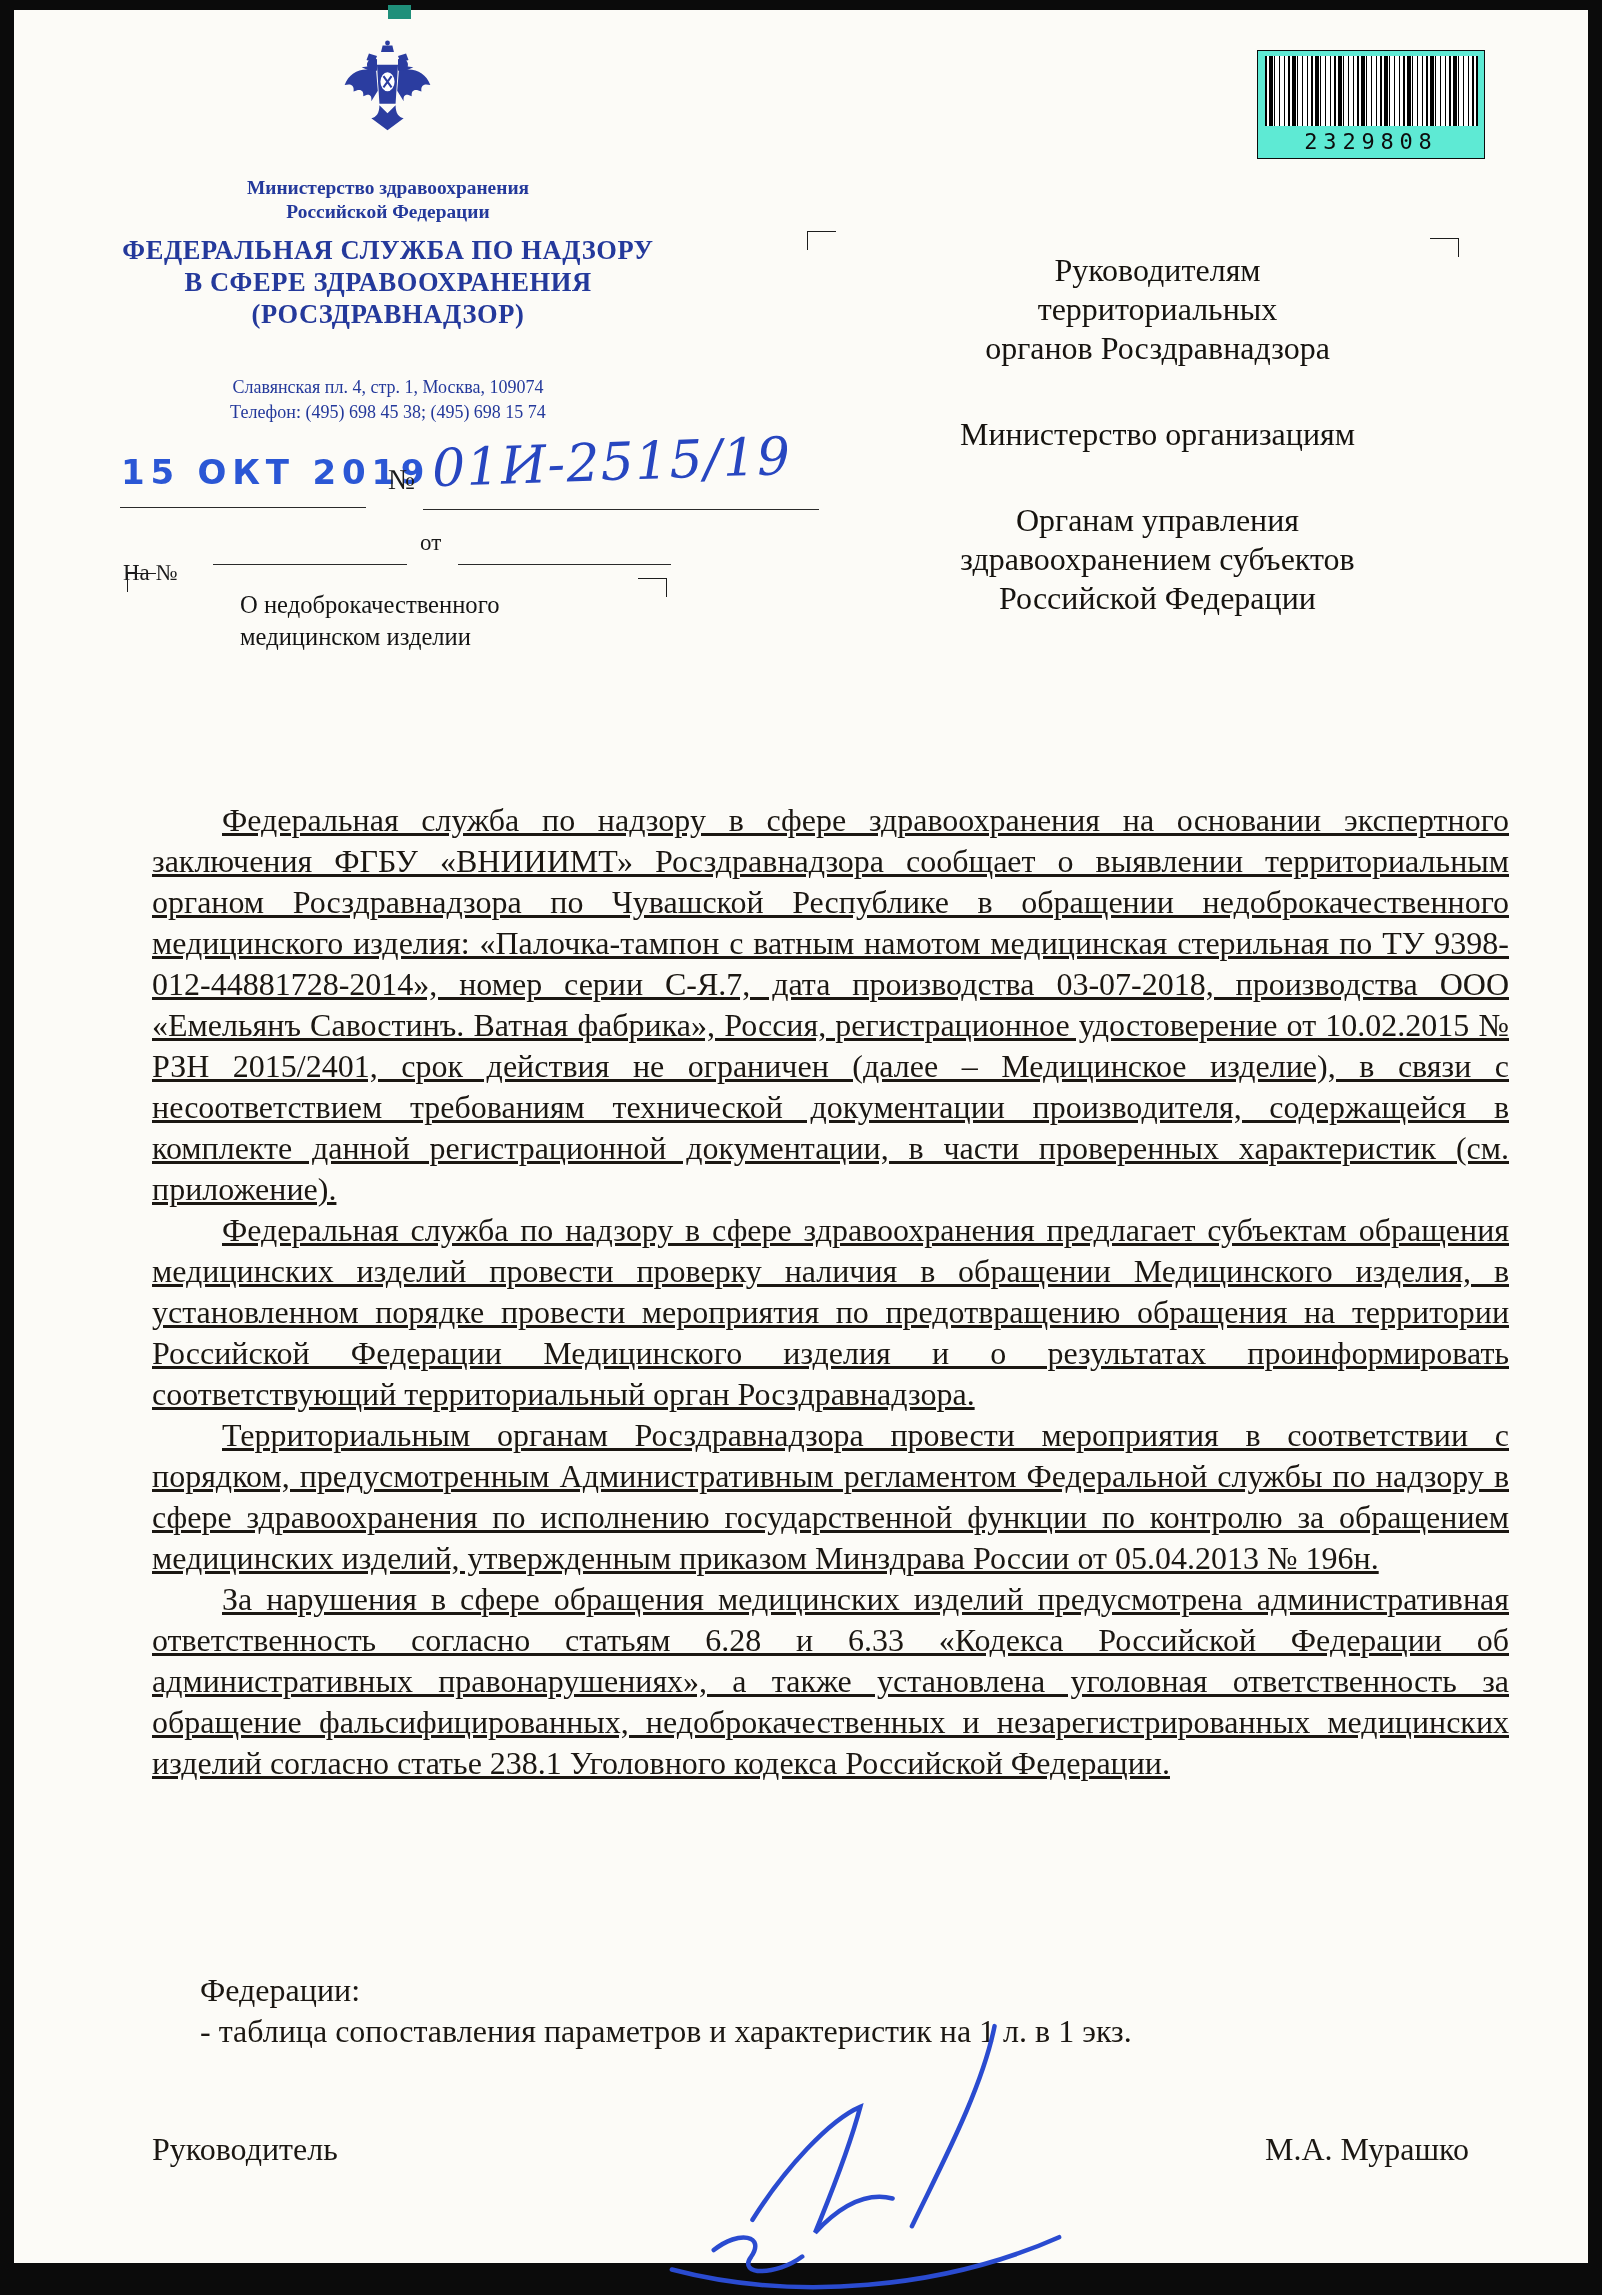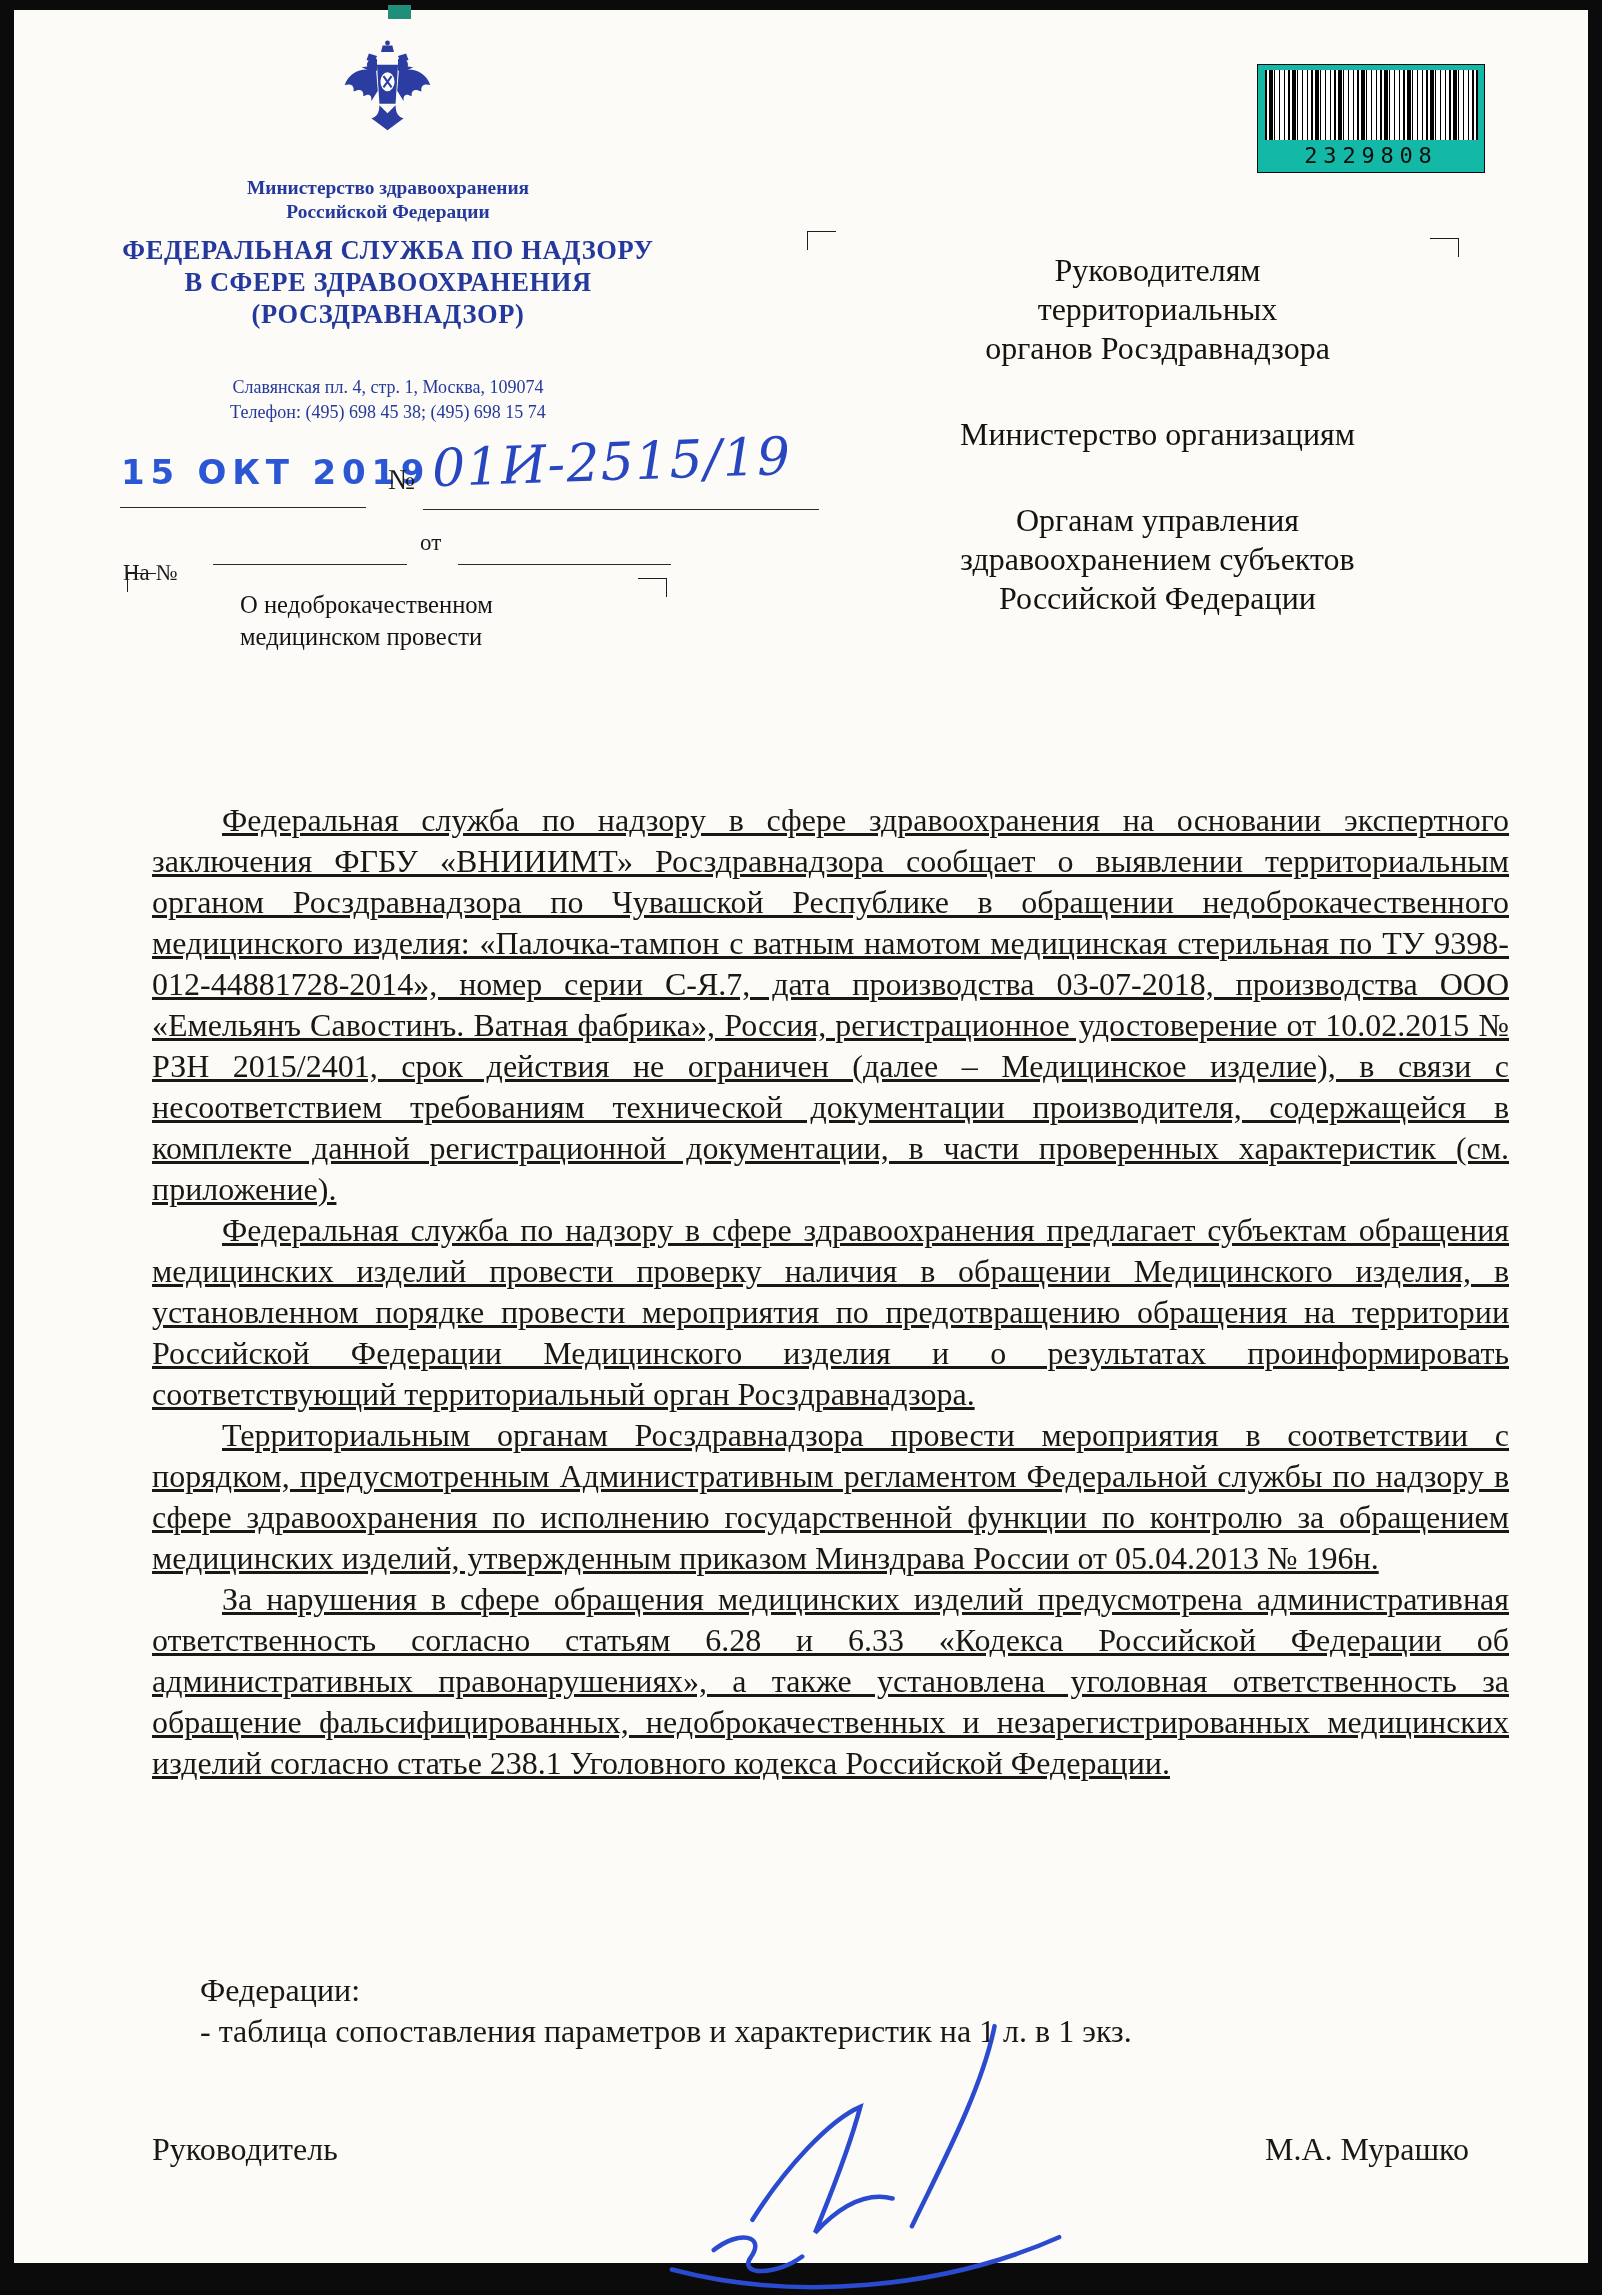--- a/index.html
+++ b/index.html
@@ -34,21 +34,21 @@
   .corner{position:absolute;width:28.4px;height:18px;}
   .c-tl{border-left:1.9px solid #1d1d1d;border-top:1.9px solid #1d1d1d;}
   .c-tr{border-right:1.9px solid #1d1d1d;border-top:1.9px solid #1d1d1d;}
   .subj-l{left:127px;top:573px;}
   .subj-r{left:638px;top:578px;}
   .rec-l{left:807px;top:231px;}
   .rec-r{left:1430px;top:238px;}
   
   .subject{left:240px;top:589px;width:323px;font-size:24.6px;line-height:32px;color:#141414;}
   
-  .barcode{left:1257px;top:64px;width:213px;border:1.3px solid #0c0c0c;background:#14b8a6;padding:5.2px 6.5px 3.9px 6.5px;}
+  .barcode{left:1257px;top:50px;width:213px;border:1.3px solid #0c0c0c;background:#5eead4;padding:5.2px 6.5px 3.9px 6.5px;}
   .barcode-bars{height:70px;background:repeating-linear-gradient(90deg,#000 0 1.9px,#fff 1.9px 3.9px,#000 3.9px 7.8px,#fff 7.8px 9px,#000 9px 10.3px,#fff 10.3px 13.6px,#000 13.6px 15px,#fff 15px 19px,#000 19px 20px,#fff 20px 23px);}
   .barcode-num{text-align:center;font-family:"DejaVu Sans Mono",monospace;font-size:22px;letter-spacing:5.8px;color:#0c0c0c;margin-top:2.6px;}
   
   .recipients{left:860px;top:251px;width:595px;text-align:center;font-size:32px;line-height:39px;color:#16130f;}
   .recipient{white-space:pre-line;margin-bottom:47px;}
   
   .body-text{left:152px;top:800px;width:1357px;font-size:32px;line-height:41px;text-align:justify;color:#1b1712;text-decoration:underline;}
   .body-text p{margin:0;text-indent:70px;}
   
   .attachment{left:200px;top:1970px;font-size:32px;line-height:41px;color:#1b1712;}
@@ -114,21 +114,21 @@
   <div class="abs hand-number">01И-2515/19</div>
   <div class="rule rule-hand"></div>
 
   <div class="abs na-no">На №</div>
   <div class="rule rule-na"></div>
   <div class="abs ot">от</div>
   <div class="rule rule-ot"></div>
 
   <div class="corner c-tl subj-l"></div>
   <div class="corner c-tr subj-r"></div>
-  <div class="abs subject">О недоброкачественном медицинском провести</div>
+  <div class="abs subject">О недоброкачественного медицинском изделии</div>
 
   <div class="corner c-tl rec-l"></div>
   <div class="corner c-tr rec-r"></div>
   <div class="abs recipients">
     <div class="recipient">Руководителям
 территориальных
 органов Росздравнадзора</div>
     <div class="recipient">Министерство организациям</div>
     <div class="recipient">Органам управления
 здравоохранением субъектов

